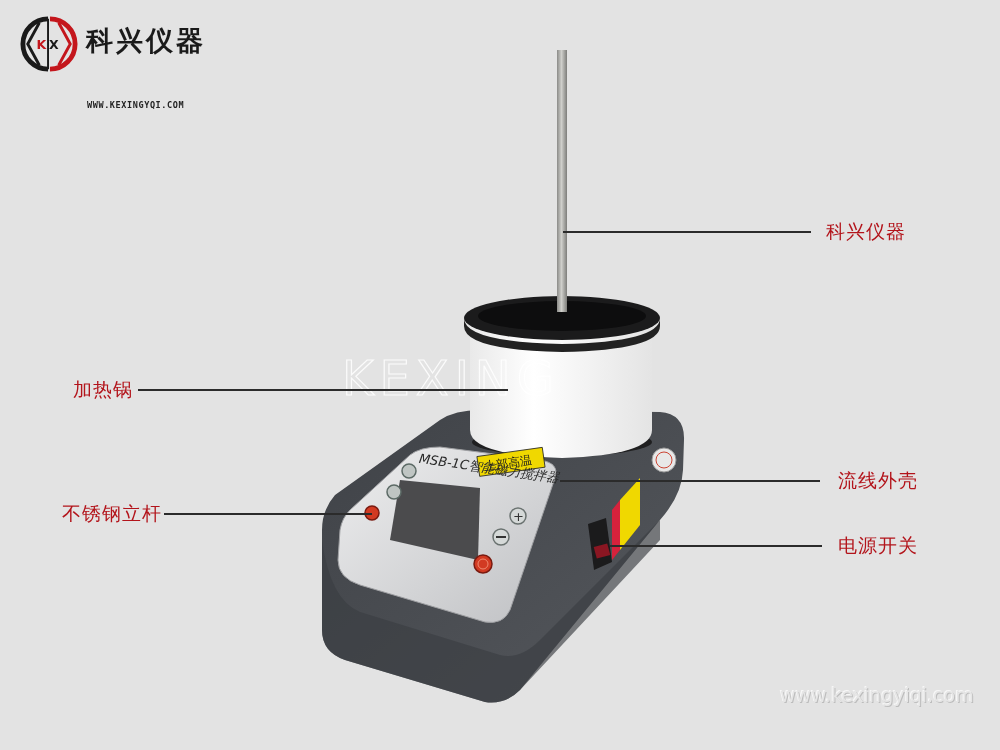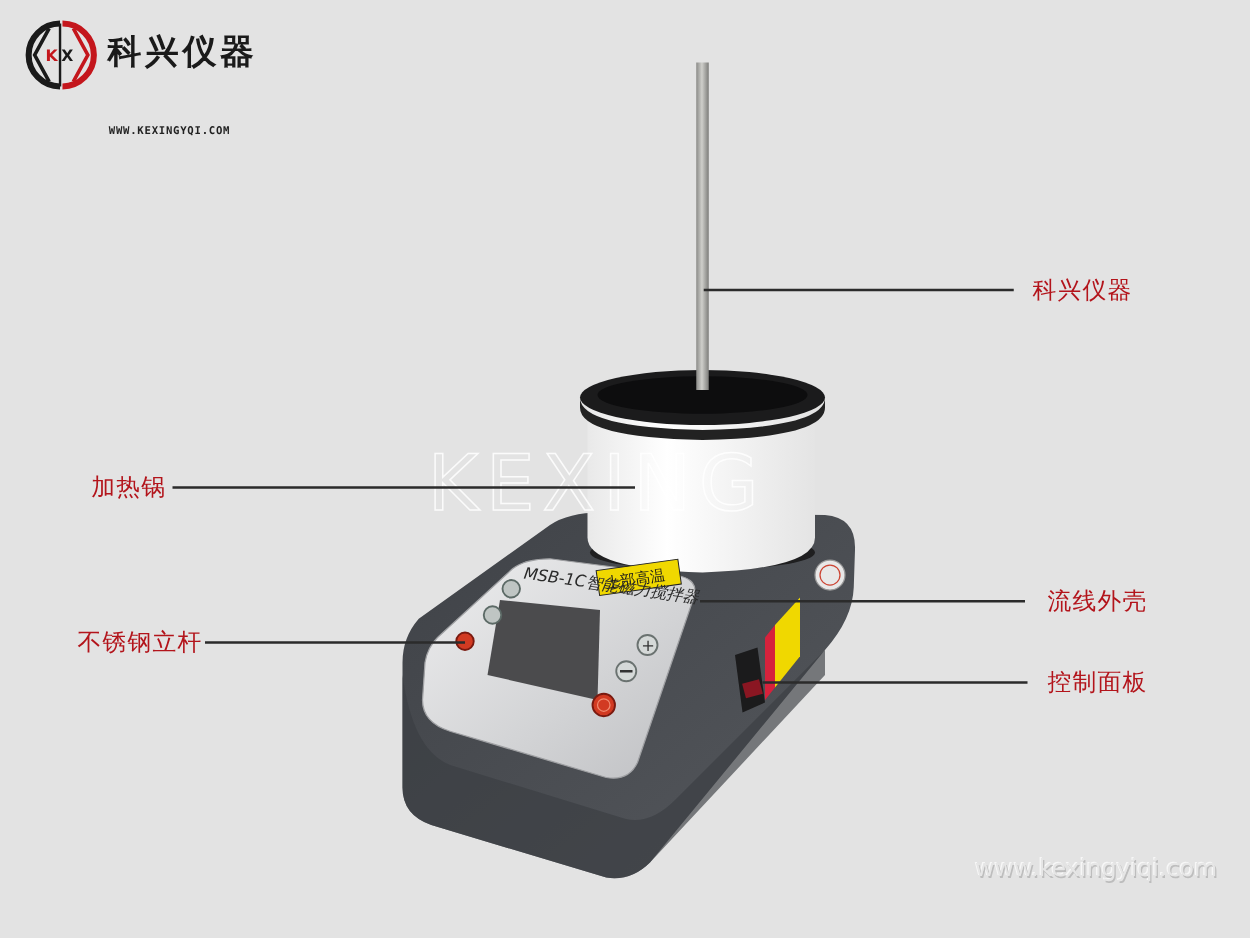--- a/index.html
+++ b/index.html
@@ -7,21 +7,21 @@
          font-family:"DejaVu Sans","Liberation Sans",sans-serif; }
   .abs { position:absolute; }
 
   
   .logo { left:20px; top:15px; width:200px; height:60px; }
   .logo-mark { left:0; top:0; width:58px; height:58px; }
   .logo-cn { left:66px; top:8px; font-size:27px; font-weight:bold; color:#1a1a1a; letter-spacing:3px; white-space:nowrap; }
   .logo-url { left:67px; top:41px; font-size:8.5px; font-weight:bold; color:#222; letter-spacing:0.6px; white-space:nowrap; font-family:"DejaVu Sans Mono","Liberation Mono",monospace;margin-top:44px; }
 
   
-  .watermark { left:342px; top:350px; font-size:62px; letter-spacing:6px; color:transparent;
+  .watermark { left:342px; top:350px; font-size:48px; letter-spacing:6px; color:transparent;
     -webkit-text-stroke:1.2px rgba(255,255,255,0.85); font-family:"DejaVu Sans","Liberation Sans",sans-serif; white-space:nowrap; z-index:5; }
   .footer-url { left:780px; top:684px; font-size:19px; color:#e6e6e6;
     text-shadow: 1px 1px 0 #bdbdbd, -1px -1px 0 #f7f7f7; white-space:nowrap; }
 
   
   .callout-line { height:1.5px; background:#2b2b2b; z-index:6; }
   .callout-label { font-size:19px; color:#b3141b; white-space:nowrap; letter-spacing:1px; }
 
   
   .device { left:0; top:0; width:1000px; height:750px; }
@@ -123,15 +123,15 @@
 <div class="abs callout-label" style="left:73px; top:377px;">加热锅</div>
 <div class="abs callout-line" style="left:138px; top:389px; width:370px;"></div>
 
 <div class="abs callout-label" style="left:62px; top:501px;">不锈钢立杆</div>
 <div class="abs callout-line" style="left:164px; top:513px; width:208px;"></div>
 
 <div class="abs callout-line" style="left:560px; top:480px; width:260px;"></div>
 <div class="abs callout-label" style="left:838px; top:468px;text-align:right;">流线外壳</div>
 
 <div class="abs callout-line" style="left:610px; top:545px; width:212px;"></div>
-<div class="abs callout-label" style="left:838px; top:533px;">控制面板</div>
+<div class="abs callout-label" style="left:838px; top:533px;">电源开关</div>
 
 <div class="abs footer-url">www.kexingyiqi.com</div>
 
 </body></html>

